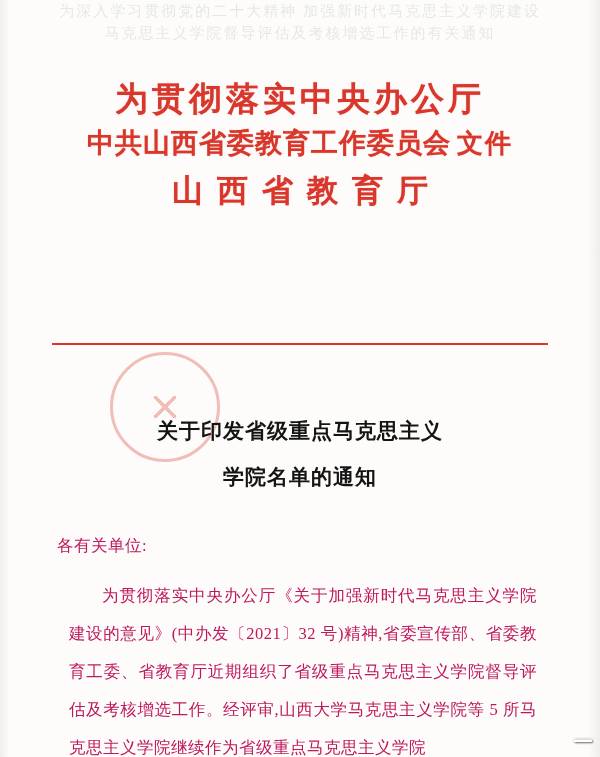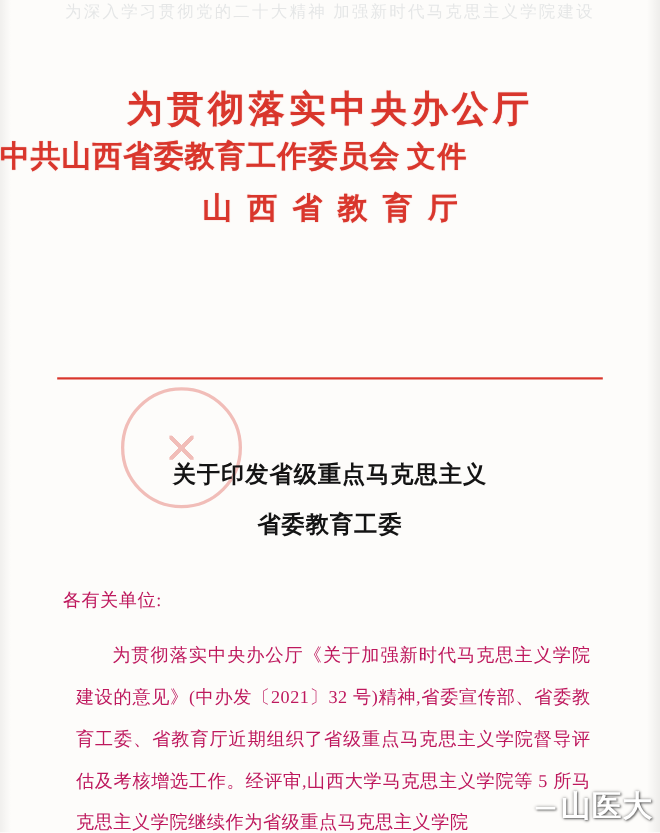--- a/index.html
+++ b/index.html
@@ -62,29 +62,30 @@
   .mast-line.l1 {
     font-size: 33px;
     letter-spacing: 4px;
     line-height: 42px;
   }
   .mast-line.l2 {
     font-size: 27px;
     letter-spacing: 1px;
     line-height: 46px;
     display: flex;
+    justify-content: center;
     align-items: baseline;
     gap: 6px;
   }
   .mast-line.l2 .wen {
     font-size: 26px;
     letter-spacing: 2px;
   }
   .mast-line.l3 {
-    font-size: 27px;
+    font-size: 31px;
     letter-spacing: 14px;
     line-height: 48px;
     padding-left: 14px;
   }
 
   
   .docnum {
     position: absolute;
     top: 305px;
     left: 0;
@@ -208,44 +209,44 @@
 </head>
 <body>
 
 <div class="page">
 
   <div class="edge-left"></div>
   <div class="edge-right"></div>
 
   <div class="ghost-top">
     <div>为深入学习贯彻党的二十大精神 加强新时代马克思主义学院建设</div>
+    <div>马克思主义学院督导评估及考核增选工作的有关通知</div>
   </div>
 
   <div class="masthead">
     <div class="mast-line l1">为贯彻落实中央办公厅</div>
     <div class="mast-line l2">
       <span>中共山西省委教育工作委员会</span>
       <span class="wen">文件</span>
     </div>
     <div class="mast-line l3">山西省教育厅</div>
   </div>
 
 
   <div class="red-rule"></div>
 
   <div class="seal"></div>
 
   <div class="doc-title">
     <div>关于印发省级重点马克思主义</div>
-    <div>省委教育工委</div>
+    <div>学院名单的通知</div>
   </div>
 
   <div class="body-wrap">
     <p class="salutation">各有关单位:</p>
     <p class="para">为贯彻落实中央办公厅《关于加强新时代马克思主义学院建设的意见》(中办发〔2021〕32 号)精神,省委宣传部、省委教育工委、省教育厅近期组织了省级重点马克思主义学院督导评估及考核增选工作。经评审,山西大学马克思主义学院等 5 所马克思主义学院继续作为省级重点马克思主义学院</p>
   </div>
 
   <div class="watermark">
     <span class="dash">—</span>
-    <span>山医大</span>
   </div>
 
 </div>
 
 </body></html>

